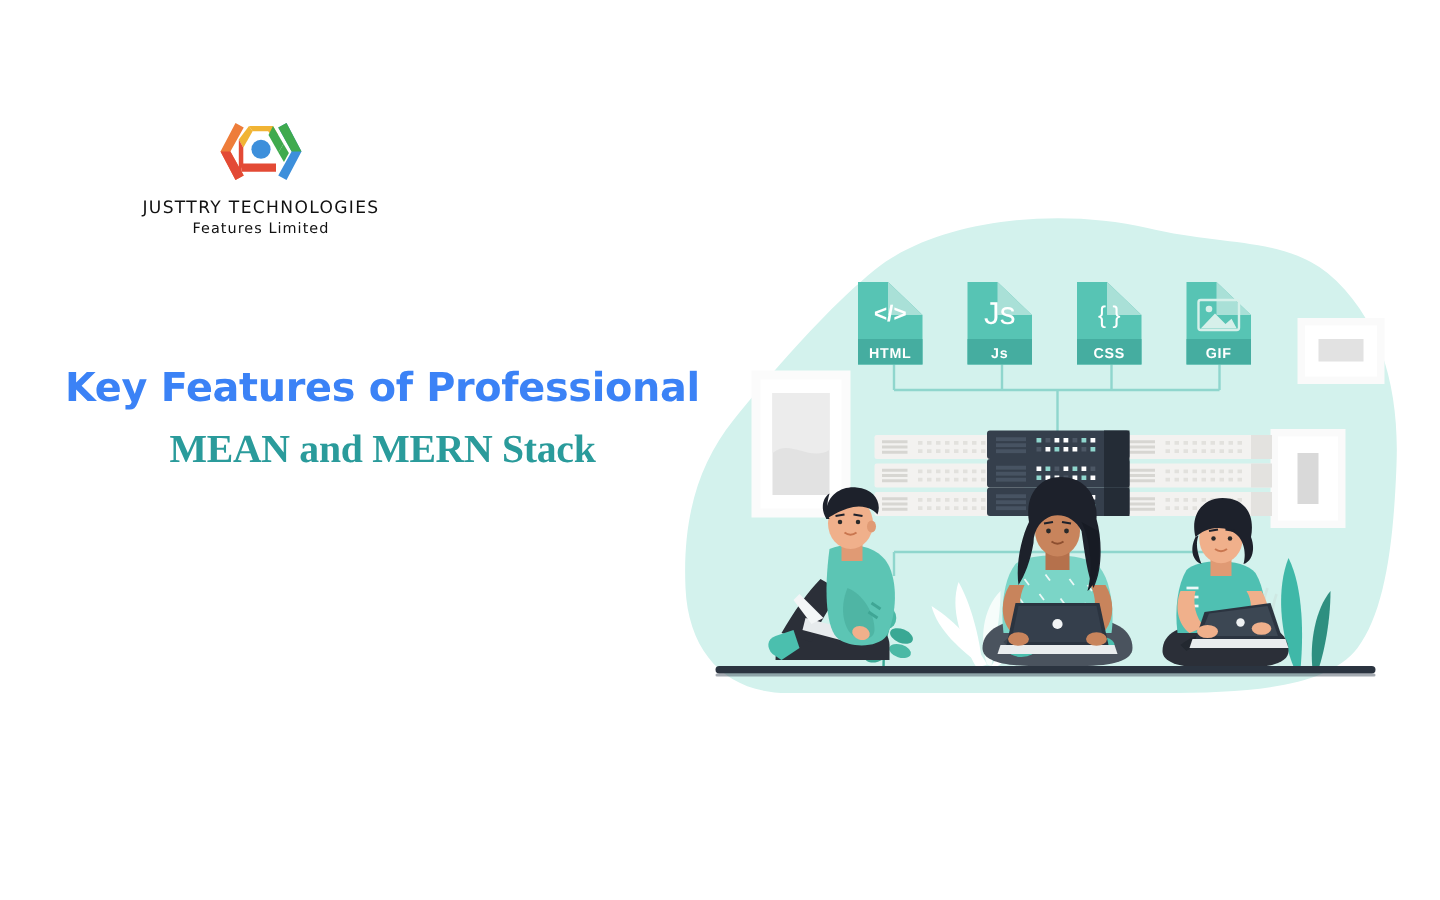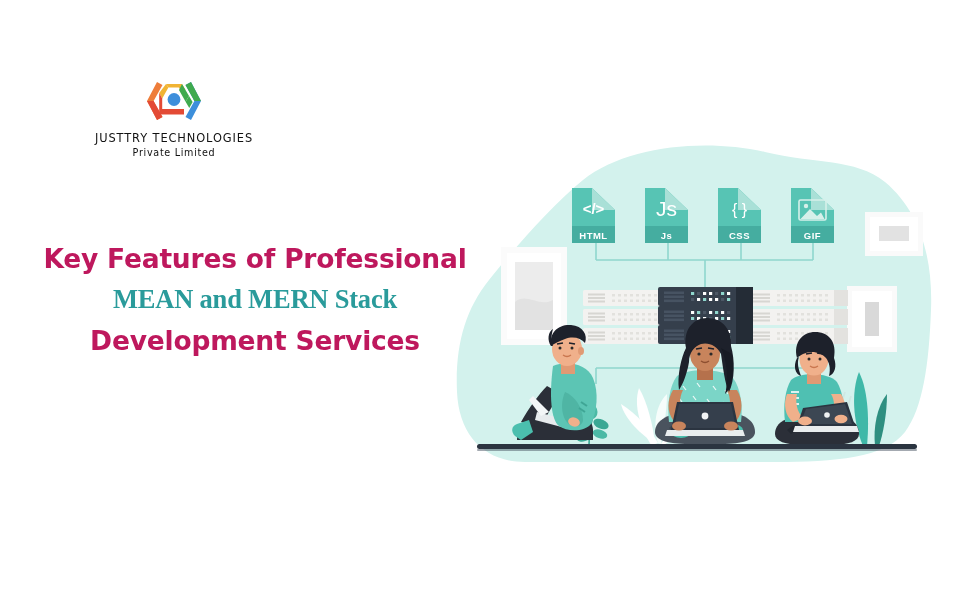--- a/index.html
+++ b/index.html
@@ -62,21 +62,21 @@
     top: 238px;
     width: 510px;
     text-align: center;
     z-index: 40;
   }
   .headline-line {
     font-family: "DejaVu Sans", sans-serif;
     font-weight: bold;
     font-size: 26.5px;
     line-height: 41px;
-    color: #be185d;
+    color: #3b82f6;
     letter-spacing: -0.2px;
     white-space: nowrap;
   }
   .headline-line.accent {
     color: #2a9b9b;
     font-family: Liberation Serif, serif;
   }
 
   
   .illustration {
@@ -112,27 +112,26 @@
       <path d="M42 8 L49 20 L45.6 25.7 L39 14 Z" fill="#3faa4e"></path>
       <path d="M49 20 L45.6 25.7 L49.3 32 L52.6 26 Z" fill="#3faa4e"></path>
 
       <path d="M19.2 17 L22.2 22.5 L22.2 34 L19.2 39 Z" fill="#e34a35"></path>
       <path d="M21 33 L44 33 L44 38.5 L21 38.5 Z" fill="#e34a35"></path>
       <path d="M19.2 39 L21 33 L21 38.5 Z" fill="#e34a35"></path>
 
       <circle cx="34" cy="23.5" r="6.4" fill="#3d8fdb"></circle>
     </svg>
     <div class="logo-name">JUSTTRY TECHNOLOGIES</div>
-    <div class="logo-sub">Private Limited</div>
+    <div class="logo-sub">Features Limited</div>
   </div>
 
   <div class="headline">
     <div class="headline-line">Key Features of Professional</div>
     <div class="headline-line accent">MEAN and MERN Stack</div>
-    <div class="headline-line">Development Services</div>
   </div>
 
   <div class="illustration">
     <svg viewBox="0 0 505 345">
       <defs>
         <clipPath id="blobclip">
           <path d="M128 40 C 170 6, 250 -2, 310 12 C 360 24, 400 18, 430 42
                    C 466 72, 478 120, 476 170 C 474 224, 468 268, 450 292
                    C 430 318, 380 322, 320 322 L 70 322
                    C 30 322, 4 296, 2 252 C 0 206, 10 170, 34 140

